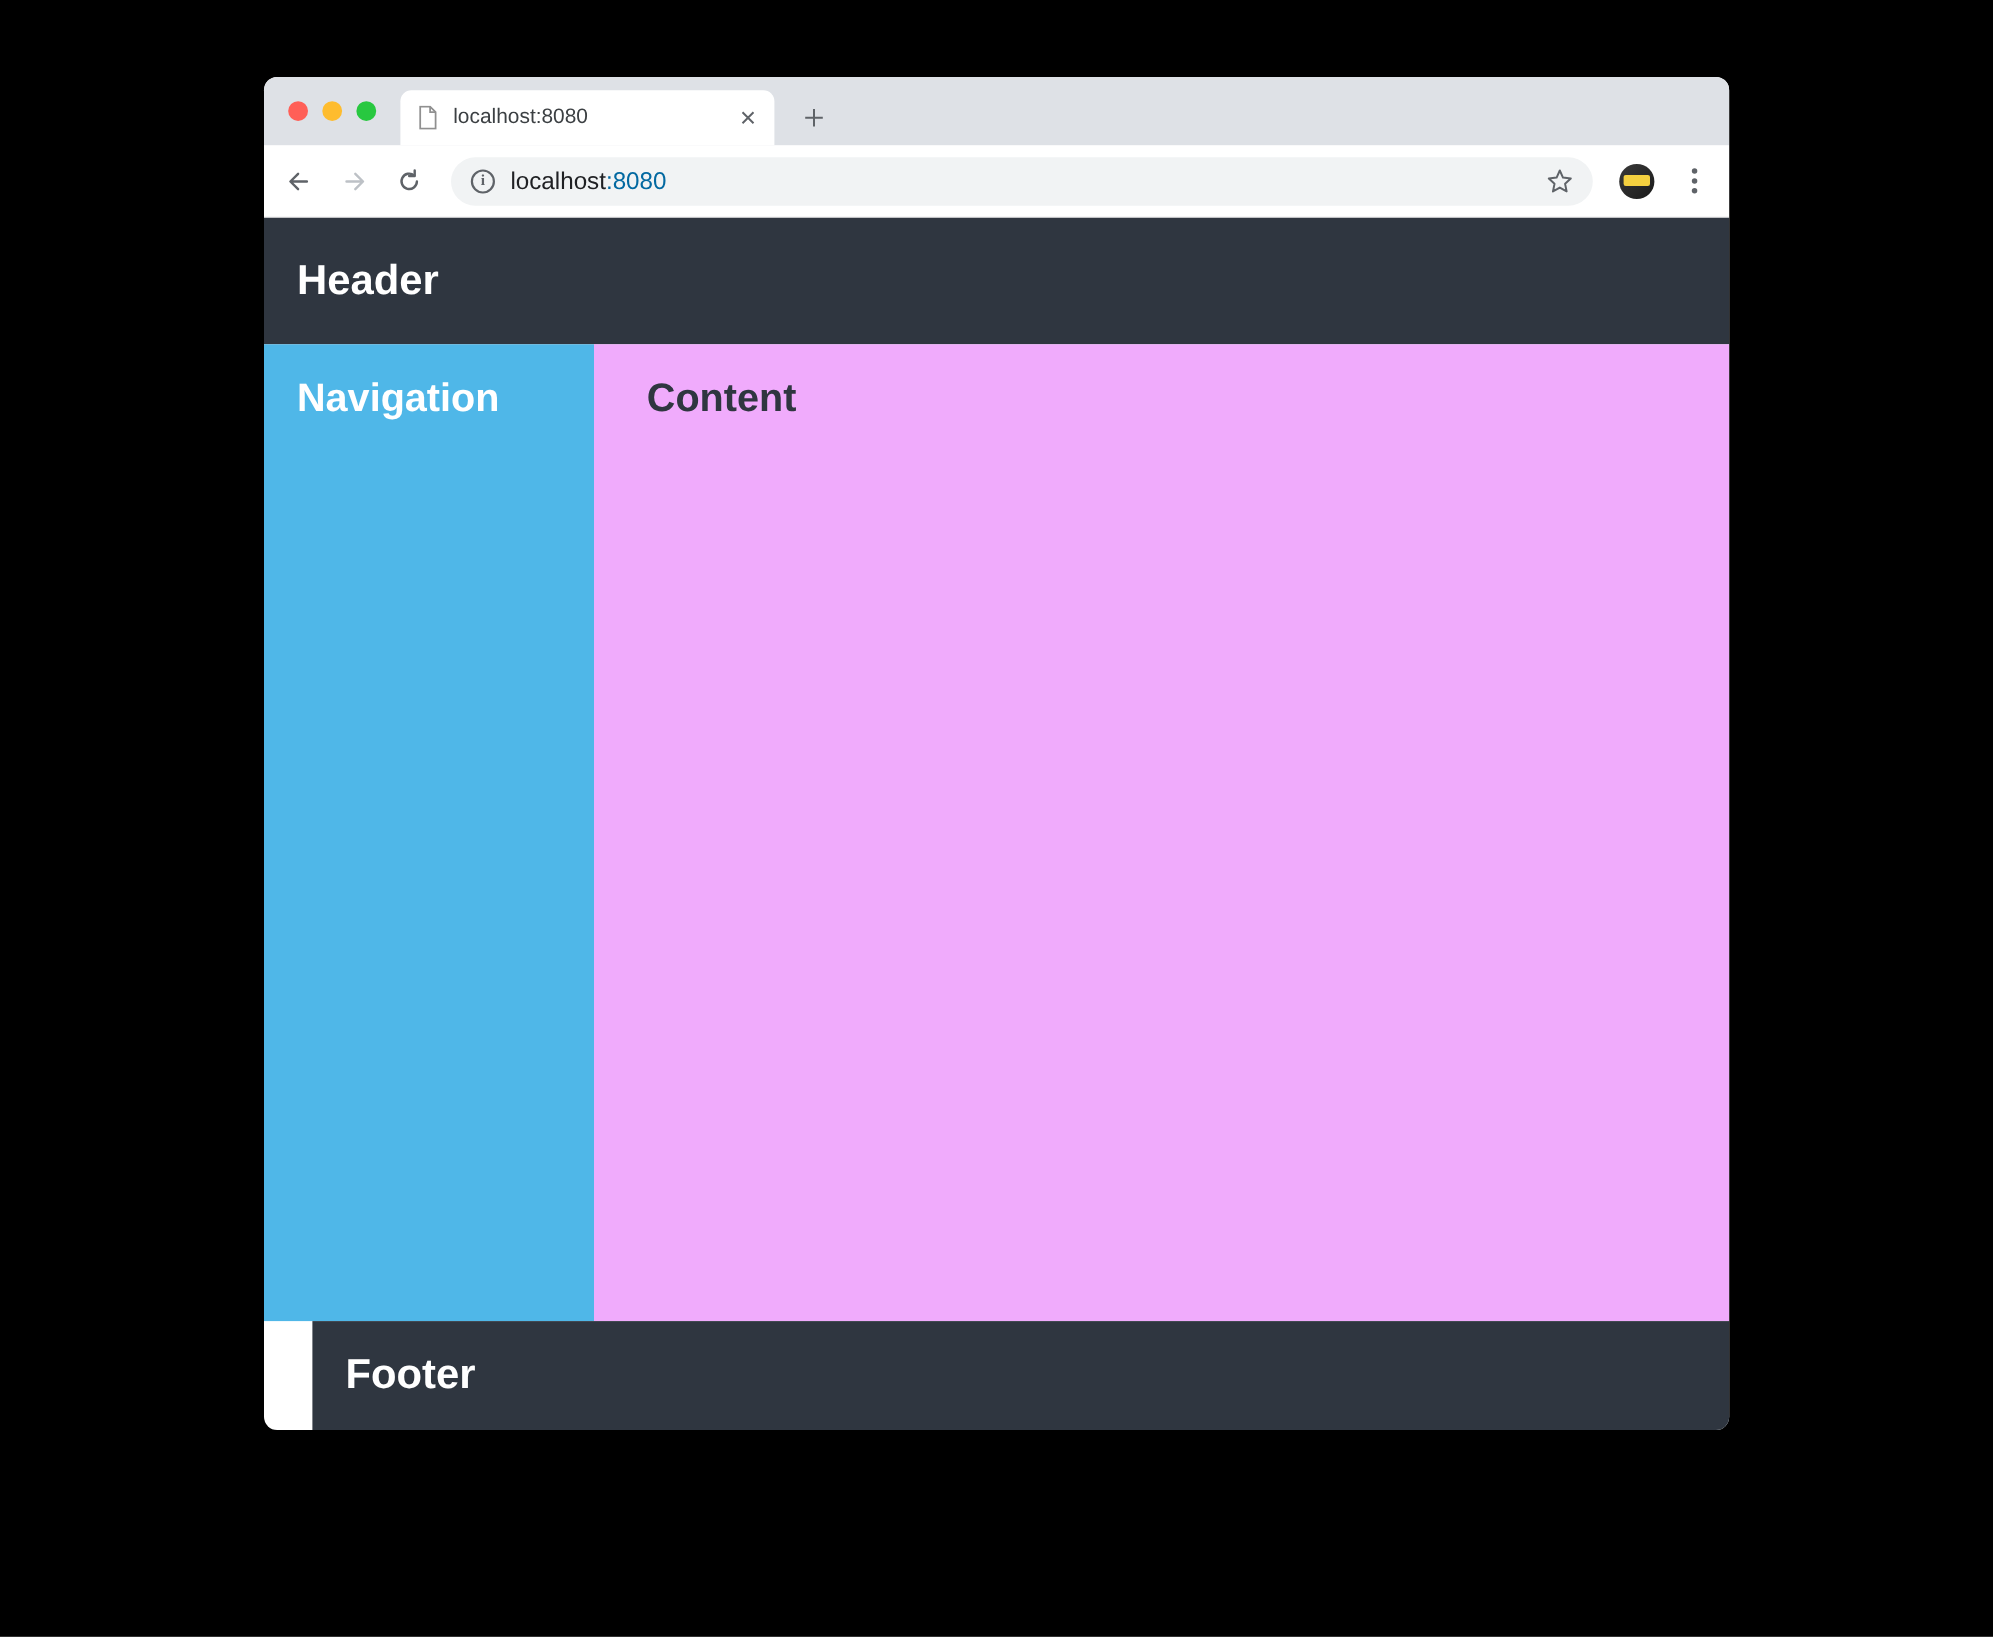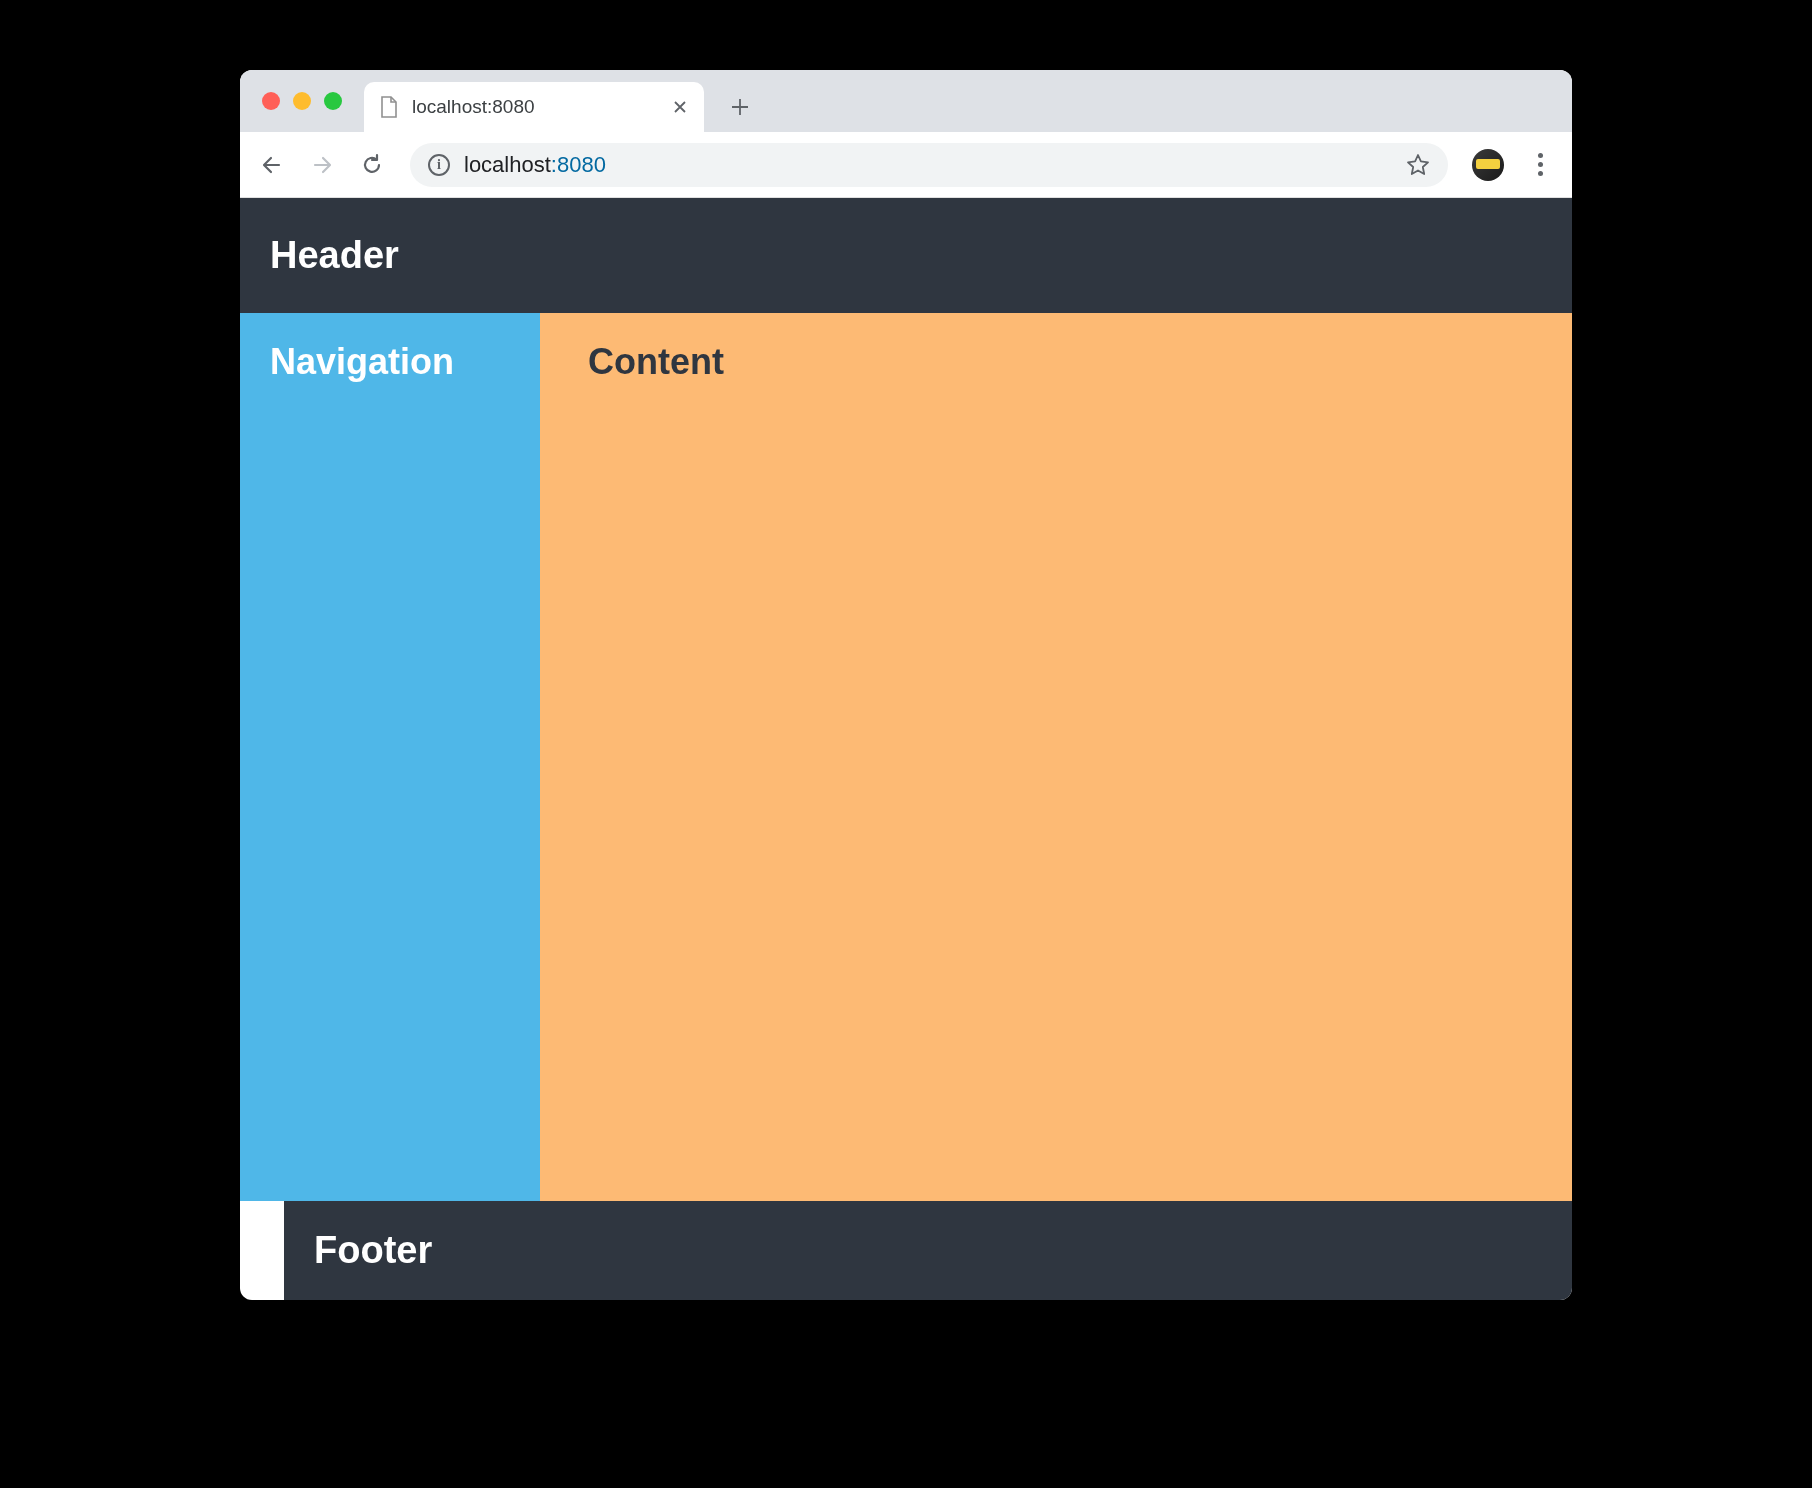--- a/index.html
+++ b/index.html
@@ -213,21 +213,21 @@
     .page-nav {
       width: 300px;
       background: #4fb7e8;
       color: #fff;
       padding: 28px 30px;
       font-size: 36px;
       font-weight: 800;
     }
     .page-content {
       flex: 1;
-      background: #fdba74;
+      background: #f0abfc;
       color: #2f3640;
       padding: 28px 48px;
       font-size: 36px;
       font-weight: 800;
     }
     .page-footer {
       background: #2f3640;
       color: #fff;
       padding: 28px 30px;
       font-size: 38px;

